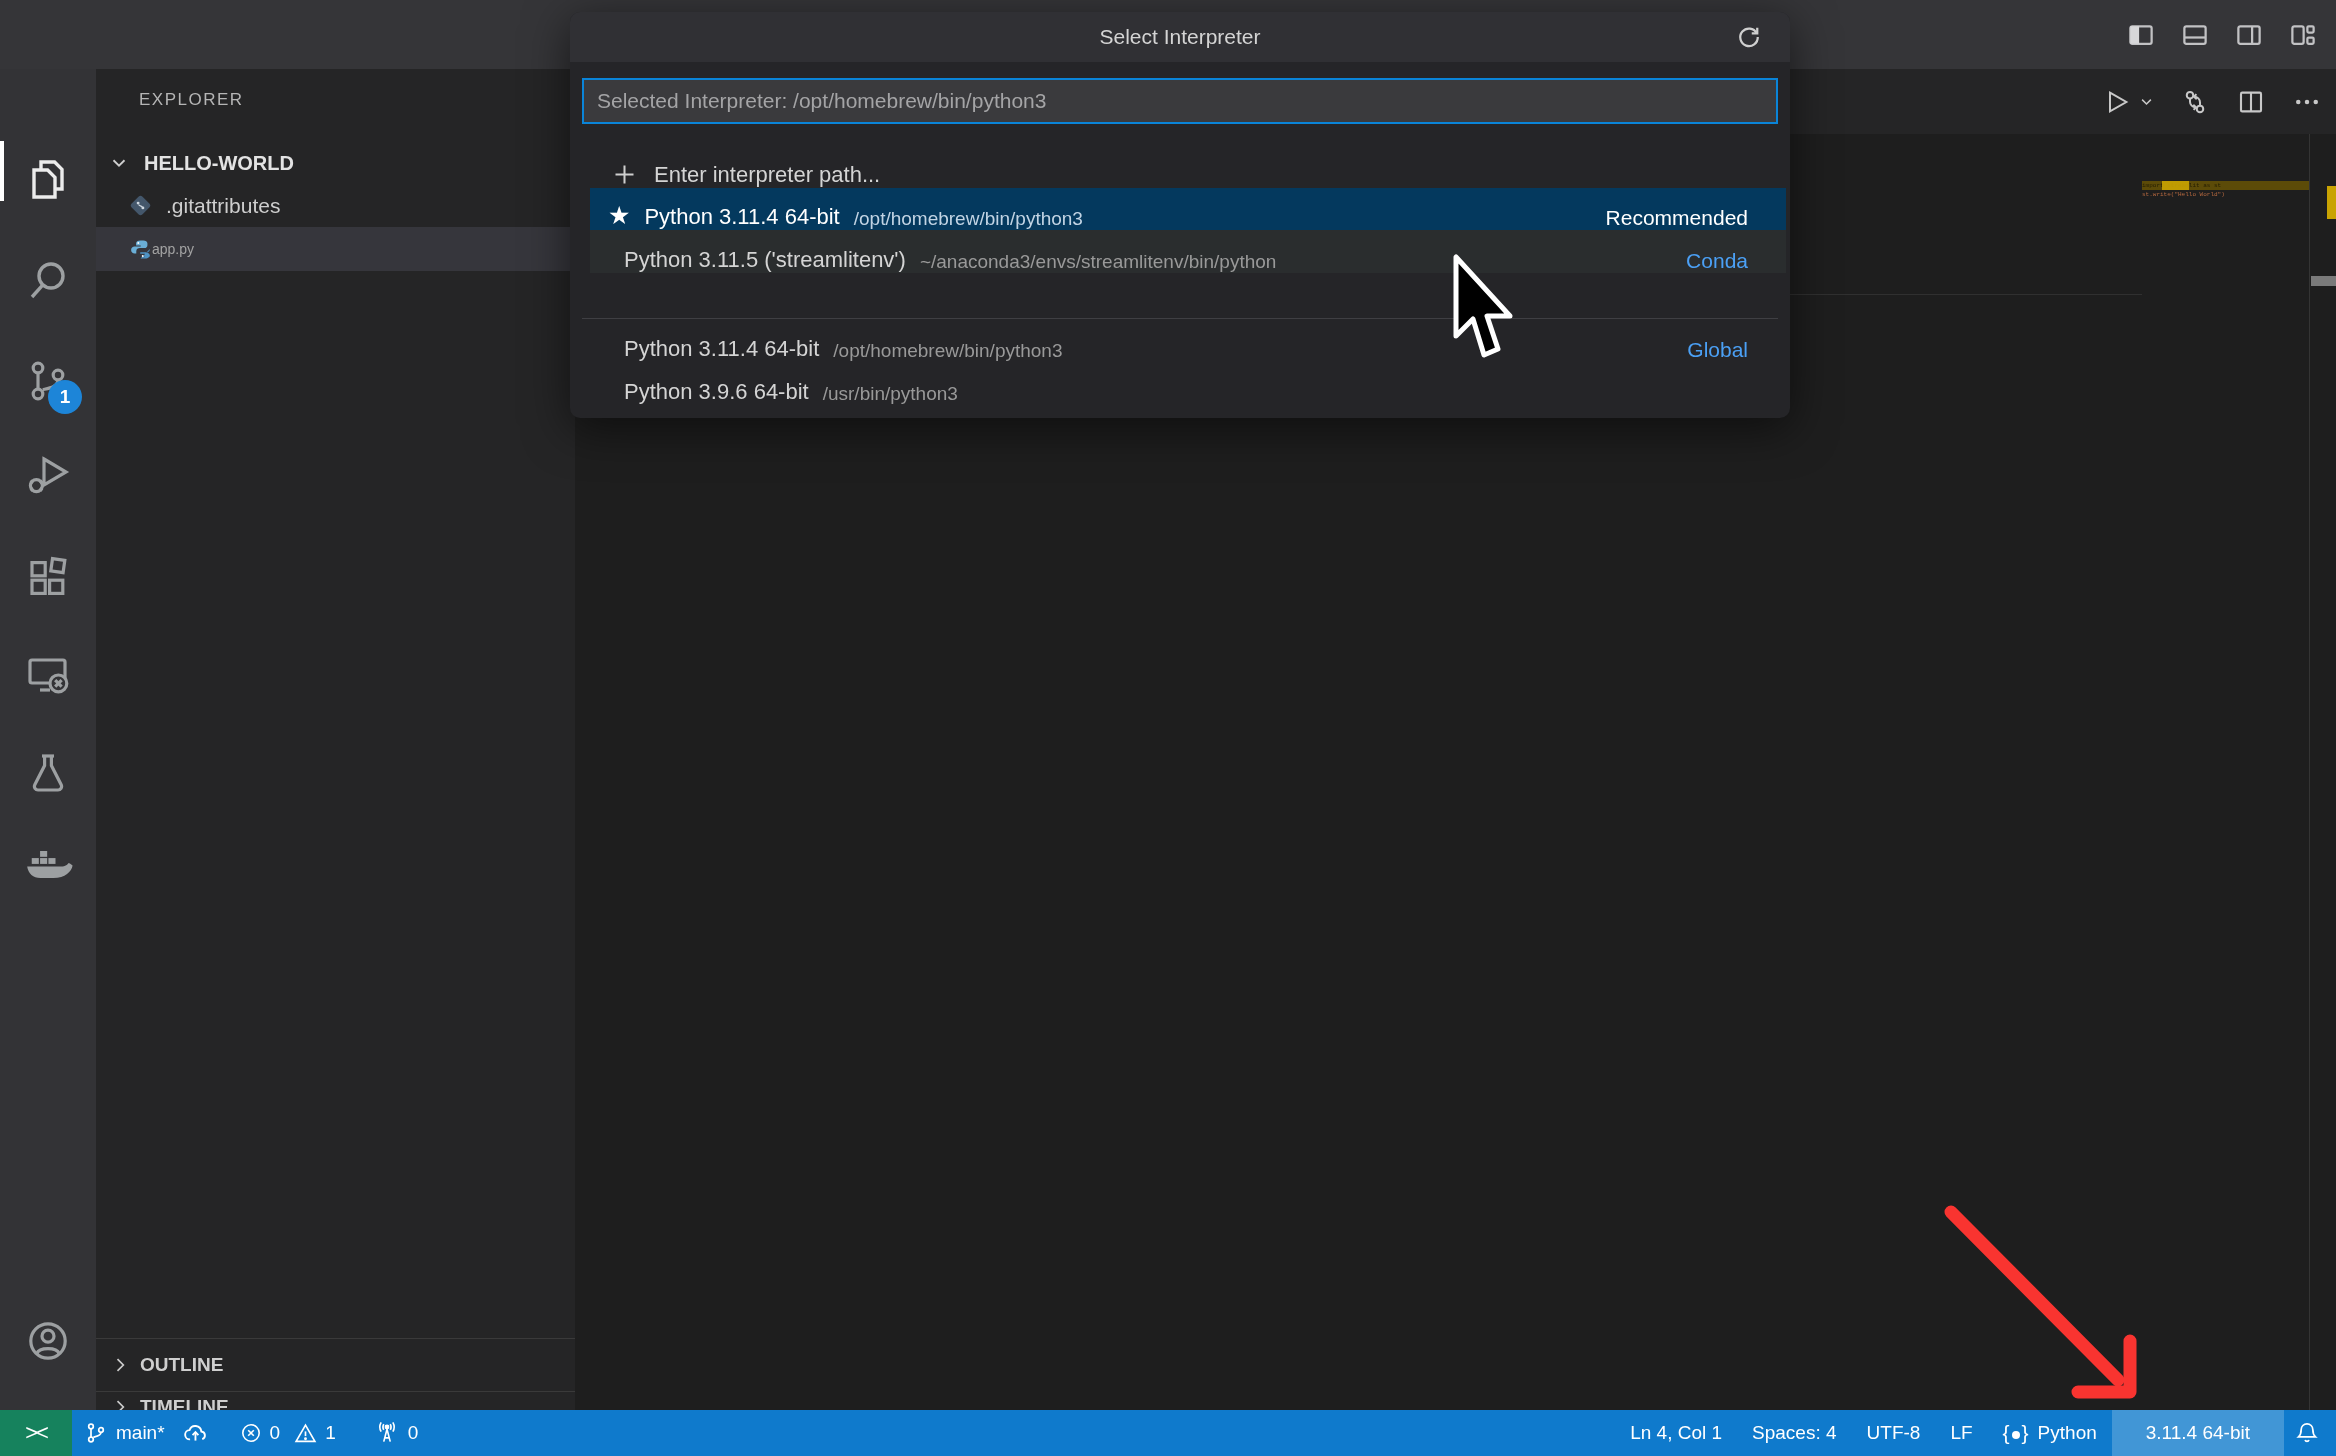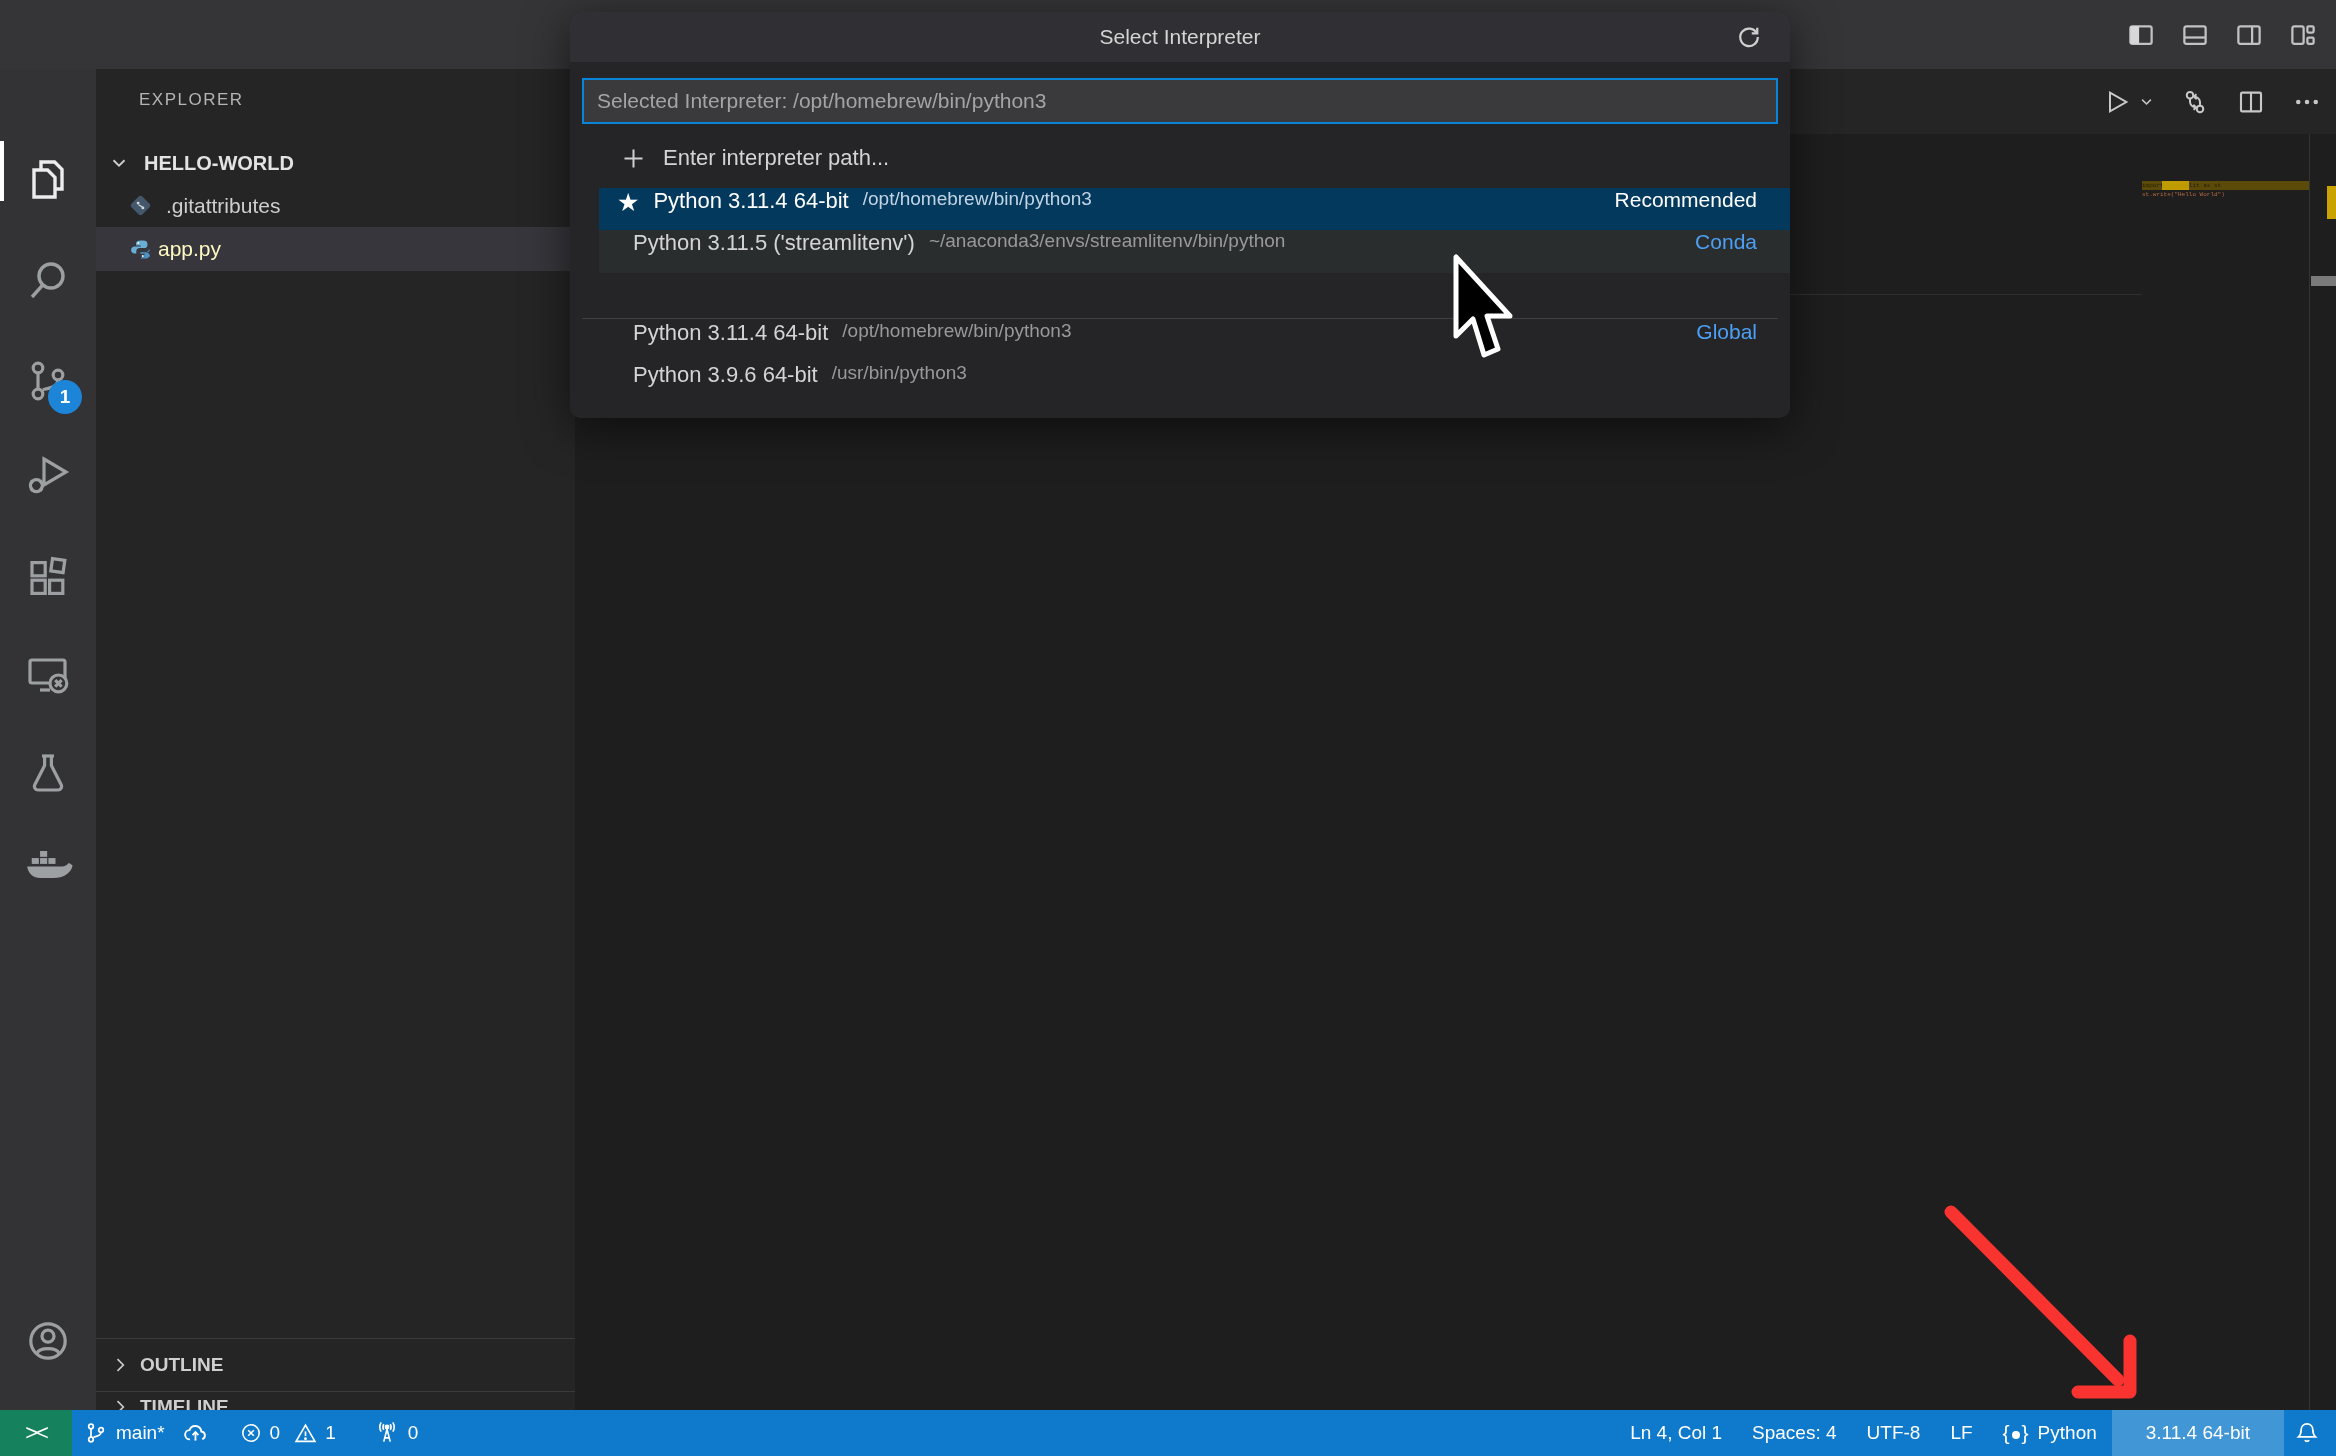--- a/index.html
+++ b/index.html
@@ -33,21 +33,21 @@
   #ruler-cursor{left:2311px;top:276px;width:25px;height:10px;background:#9a9a9a;opacity:.75;}
   
   #quickpick{left:570px;top:12px;width:1220px;height:406px;background:#252528;border-radius:10px;
     box-shadow:0 10px 46px rgba(0,0,0,.55);overflow:hidden;}
   #qp-title{position:relative;height:50px;background:#303034;display:flex;align-items:center;justify-content:center;
     font-size:21px;color:#d4d4d4;}
   #qp-refresh{position:absolute;right:26px;top:10px;width:30px;height:30px;cursor:pointer;}
   #qp-input{position:absolute;left:12px;top:66px;width:1192px;height:42px;background:#3a3a3d;
     border:2px solid #0a84d8;display:flex;align-items:center;}
   #qp-input span{margin-left:13px;font-size:21px;color:#a4a4a6;}
-  .qp-row{position:absolute;left:29px;width:1196px;height:43px;display:flex;align-items:flex-start;
+  .qp-row{position:absolute;left:20px;width:1196px;height:43px;display:flex;align-items:flex-end;
     padding:0;box-sizing:border-box;}
   .qp-name{font-size:22px;color:#d4d4d4;white-space:nowrap;}
   .qp-path{font-size:19px;color:#999;margin-left:14px;white-space:nowrap;}
   .qp-tag{margin-left:auto;margin-right:38px;font-size:21px;}
   .tag-blue{color:#4ba0f5;}
   .row-sel{background:#04395e;}
   .row-sel .qp-name{color:#fff;}
   .row-sel .qp-path{color:#c2d4e4;}
   .row-sel .qp-tag{color:#fff;}
   .row-hover{background:#2a2d2e;}
@@ -219,21 +219,21 @@
     <div class="tree-row" style="top:158px;height:44px;background:#36363c;">
       <span style="margin-left:33px;">
         <svg width="23" height="23" viewBox="0 0 24 24" fill="none">
           <path d="M12 2.5c-3 0-4.6 1.2-4.6 3v2.3h4.8v1H5.8c-2 0-3.6 1.4-3.6 3.7s1.6 3.7 3.6 3.7h1.8v-2.5c0-1.9 1.7-3.2 3.8-3.2h4.8c1.7 0 3-1.3 3-3V5.5c0-1.8-1.8-3-4.2-3H12z" fill="#6aaed6"></path>
           <path d="M12 21.5c3 0 4.6-1.2 4.6-3v-2.3h-4.8v-1h6.4c2 0 3.6-1.4 3.6-3.7" fill="#4f93c4"></path>
           <path d="M12 21.5c3 0 4.6-1.2 4.6-3v-2.3h-4.8v-1h6.4c2 0 3.6 1.4 3.6 3.7 0 .1-1.6 2.6-3.6 2.6h-1.8" fill="#4f93c4"></path>
           <circle cx="9.7" cy="5.2" r="1" fill="#fff"></circle>
             <circle cx="14.3" cy="18.8" r="1" fill="#fff"></circle>
           </svg>
       </span>
-      <span style="margin-left:6px;font-size:21px;color:#fef9c3;">app.py</span>
+      <span style="margin-left:0;font-size:14px;color:#a3a3a3;">app.py</span>
     </div>
 
     <div class="abs" style="left:0;top:1269px;width:479px;height:1px;background:#3a3a3a;"></div>
     <div class="tree-row" style="top:1270px;height:52px;">
       <span style="margin-left:14px;">
         <svg width="20" height="20" viewBox="0 0 24 24" fill="none" stroke="#cccccc" stroke-width="2">
             <polyline points="9,5 16,12 9,19"></polyline>
           </svg>
       </span>
       <span class="sec-head" style="margin-left:10px;">OUTLINE</span>

